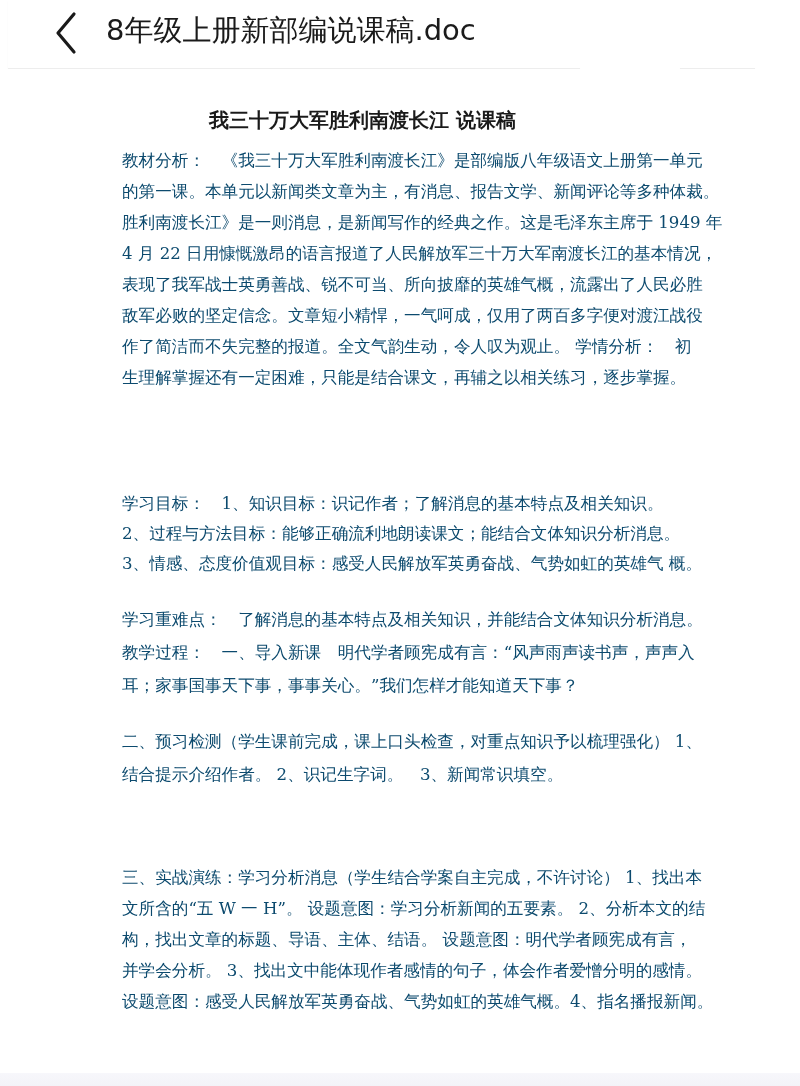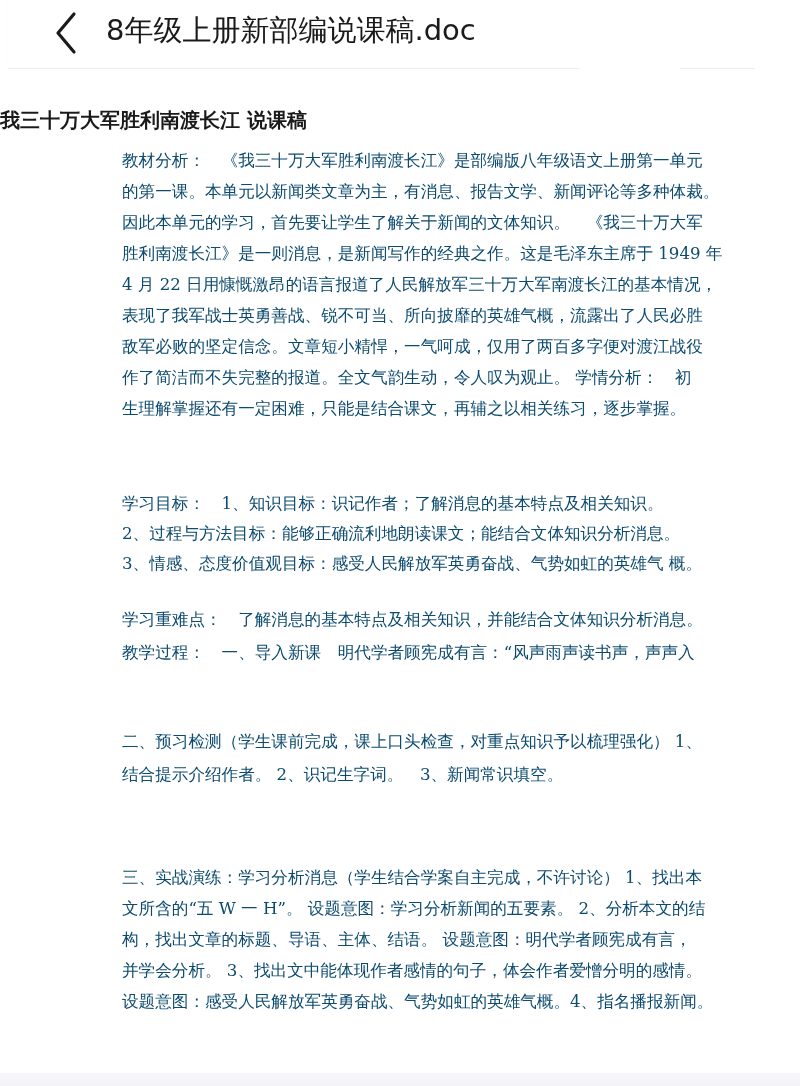--- a/index.html
+++ b/index.html
@@ -56,26 +56,27 @@
       left: 0; top: 69px;
       width: 800px;
       height: 1005px;
       background: #ffffff;
     }
     .heading {
       position: absolute;
       left: 0;
       top: 105px;
       width: 663px;
-      text-align: left;
+      text-align: center;
       font-family: "DejaVu Sans", "Liberation Sans", sans-serif;
       font-weight: bold;
       font-size: 20px;
       line-height: 30px;
       color: #1a1a1a;
+      padding-left: 31px;
     }
     .body-text {
       position: absolute;
       left: 122px;
       width: 570px;
       font-size: 16.6px;
       line-height: 31px;
       color: #0c4a6e;
     }
     .body-text .line {
@@ -105,38 +106,38 @@
 <div class="tab-shadow" style="left:580px;width:100px;"></div>
 <div class="tab-shadow" style="left:755px;width:60px;"></div>
 
 <div class="page"></div>
 
 <div class="heading">我三十万大军胜利南渡长江 说课稿</div>
 
 <div class="body-text" style="top:145px;">
   <span class="line">教材分析：　《我三十万大军胜利南渡长江》是部编版八年级语文上册第一单元</span>
   <span class="line">的第一课。本单元以新闻类文章为主，有消息、报告文学、新闻评论等多种体裁。</span>
-  <span class="line">因此本单元的学习，首先要让学生了解关于新闻的文体知识。　《我三十万大军</span>
   <span class="line">胜利南渡长江》是一则消息，是新闻写作的经典之作。这是毛泽东主席于 1949 年</span>
   <span class="line">4 月 22 日用慷慨激昂的语言报道了人民解放军三十万大军南渡长江的基本情况，</span>
   <span class="line">表现了我军战士英勇善战、锐不可当、所向披靡的英雄气概，流露出了人民必胜</span>
   <span class="line">敌军必败的坚定信念。文章短小精悍，一气呵成，仅用了两百多字便对渡江战役</span>
   <span class="line">作了简洁而不失完整的报道。全文气韵生动，令人叹为观止。 学情分析：　初</span>
   <span class="line">生理解掌握还有一定困难，只能是结合课文，再辅之以相关练习，逐步掌握。</span>
 </div>
 
 <div class="body-text" style="top:489px;line-height:30px;">
   <span class="line">学习目标：　1、知识目标：识记作者；了解消息的基本特点及相关知识。</span>
   <span class="line">2、过程与方法目标：能够正确流利地朗读课文；能结合文体知识分析消息。</span>
   <span class="line">3、情感、态度价值观目标：感受人民解放军英勇奋战、气势如虹的英雄气 概。</span>
 </div>
 
 <div class="body-text" style="top:603px;line-height:33px;">
   <span class="line">学习重难点：　了解消息的基本特点及相关知识，并能结合文体知识分析消息。</span>
   <span class="line">教学过程：　一、导入新课　明代学者顾宪成有言：“风声雨声读书声，声声入</span>
+  <span class="line">耳；家事国事天下事，事事关心。”我们怎样才能知道天下事？</span>
 </div>
 
 <div class="body-text" style="top:725px;line-height:33px;">
   <span class="line">二、预习检测（学生课前完成，课上口头检查，对重点知识予以梳理强化） 1、</span>
   <span class="line">结合提示介绍作者。 2、识记生字词。　3、新闻常识填空。</span>
 </div>
 
 <div class="body-text" style="top:862px;line-height:31px;">
   <span class="line">三、实战演练：学习分析消息（学生结合学案自主完成，不许讨论） 1、找出本</span>
   <span class="line">文所含的“五 W 一 H”。 设题意图：学习分析新闻的五要素。 2、分析本文的结</span>

